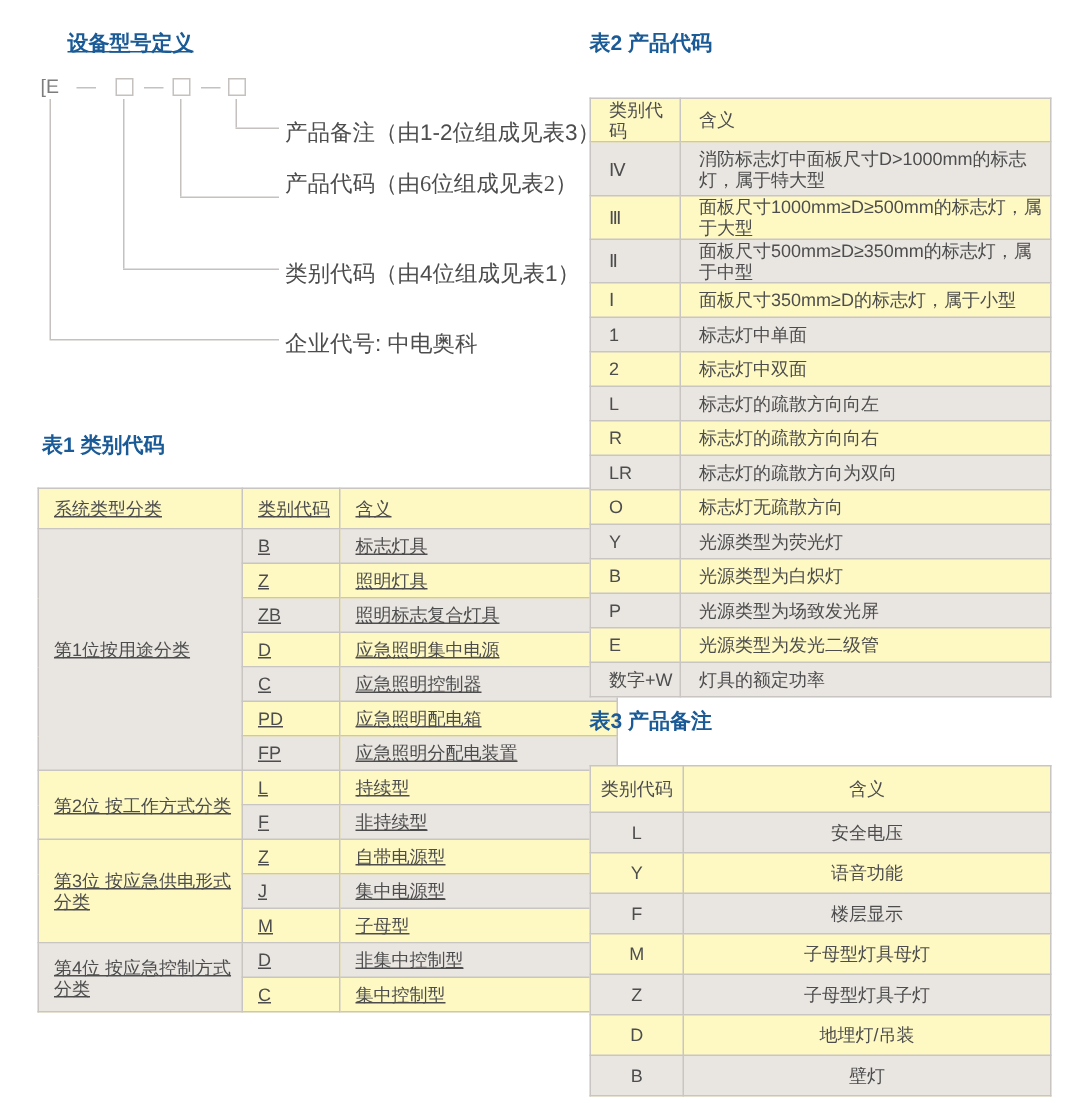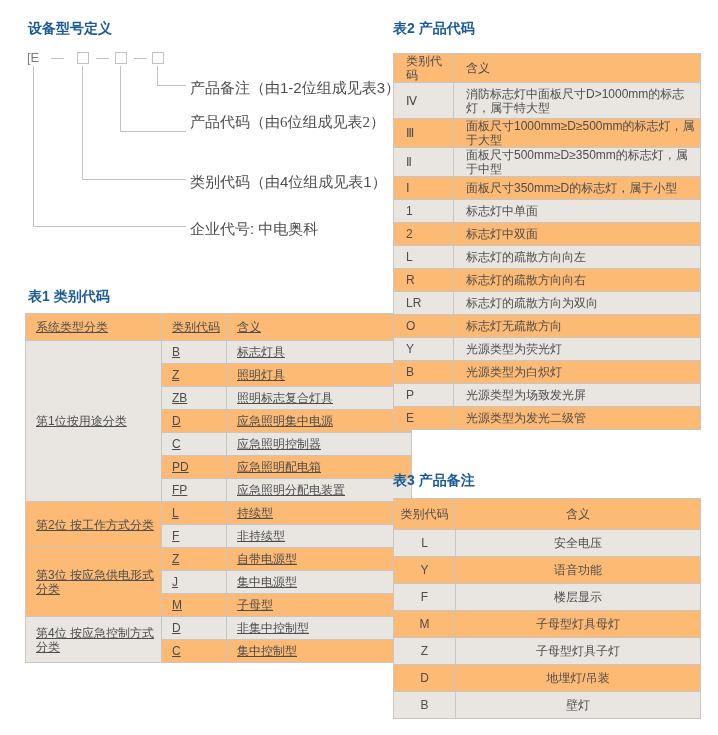--- a/index.html
+++ b/index.html
@@ -13,21 +13,21 @@
     color:#1a5a96;white-space:nowrap;
   }
   
   .code-prefix{position:absolute;left:27px;top:50px;font-size:13px;color:#7d7d7d;}
   .cdash{position:absolute;top:58px;width:13px;height:1px;background:#c4c1be;}
   .cbox{position:absolute;top:52px;width:10px;height:10px;border:1px solid #c4c1be;background:#fff;}
   .vline{position:absolute;width:1px;background:#c4c1be;}
   .hline{position:absolute;height:1px;background:#c4c1be;}
   .callout{position:absolute;left:190px;font-size:15px;color:#4d4d4d;white-space:nowrap;}
   
-  table{position:absolute;border-collapse:collapse;table-layout:fixed;background:#fdba74;}
+  table{position:absolute;border-collapse:collapse;table-layout:fixed;background:#fef9c3;margin-top:12px;}
   td,th{
     border:1px solid #c9c5c2;font-size:12px;font-weight:normal;color:#4d4d4d;
     text-align:left;vertical-align:middle;padding:0 2px 0 10px;line-height:14px;
     overflow:hidden;
   }
   .shaded{background:#e9e6e2;}
   #table1{left:25px;top:313px;width:387px;text-decoration:underline;}
   #table1 tr{height:23px;}
   #table1 tr.header{height:27px;}
   #table2{left:393px;top:53px;width:308px;}
@@ -36,21 +36,21 @@
   #table2 tr.header{height:24px;}
   #table2 tr.tall{height:36px;}
   #table3{left:393px;top:498px;width:308px;}
   #table3 td,#table3 th{text-align:center;padding:0 2px;}
   #table3 tr{height:27px;}
   #table3 tr.header{height:31px;}
 </style>
 </head>
 <body>
 
-<h2 class="sec-title" style="left:28px;top:20px;">设备型号定义</h2>
+<h2 class="sec-title" style="left:45px;top:20px;text-decoration:underline;">设备型号定义</h2>
 
 <div>
   <span class="code-prefix">[E</span>
   <div class="cdash" style="left:51px;"></div>
   <div class="cbox" style="left:77px;"></div>
   <div class="cdash" style="left:96px;"></div>
   <div class="cbox" style="left:115px;"></div>
   <div class="cdash" style="left:134px;"></div>
   <div class="cbox" style="left:152px;"></div>
 
@@ -207,20 +207,24 @@
     <td>光源类型为白炽灯</td>
   </tr>
   <tr>
     <td class="shaded">P</td>
     <td class="shaded">光源类型为场致发光屏</td>
   </tr>
   <tr>
     <td>E</td>
     <td>光源类型为发光二级管</td>
   </tr>
+  <tr>
+    <td class="shaded">数字+W</td>
+    <td class="shaded">灯具的额定功率</td>
+  </tr>
 </tbody>
   </table>
 
 <h2 class="sec-title" style="left:393px;top:472px;">表3 产品备注</h2>
 
 <table id="table3">
   <colgroup>
       <col style="width:62px">
       <col>
     </colgroup>

